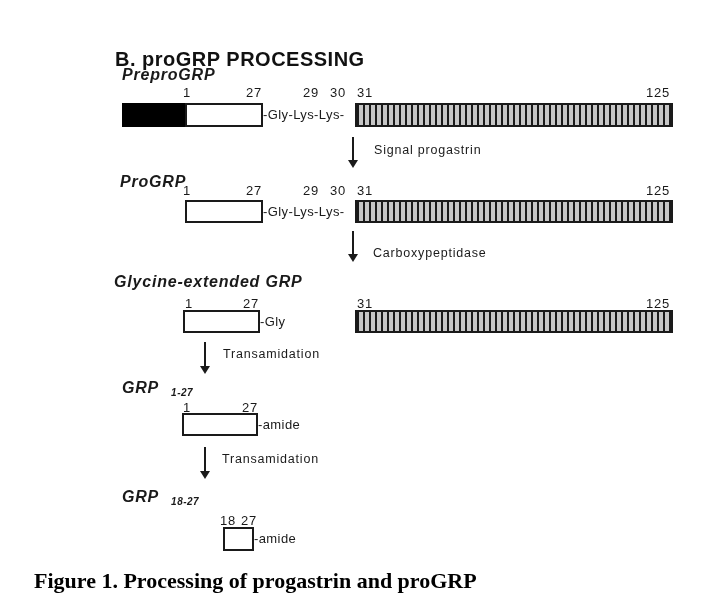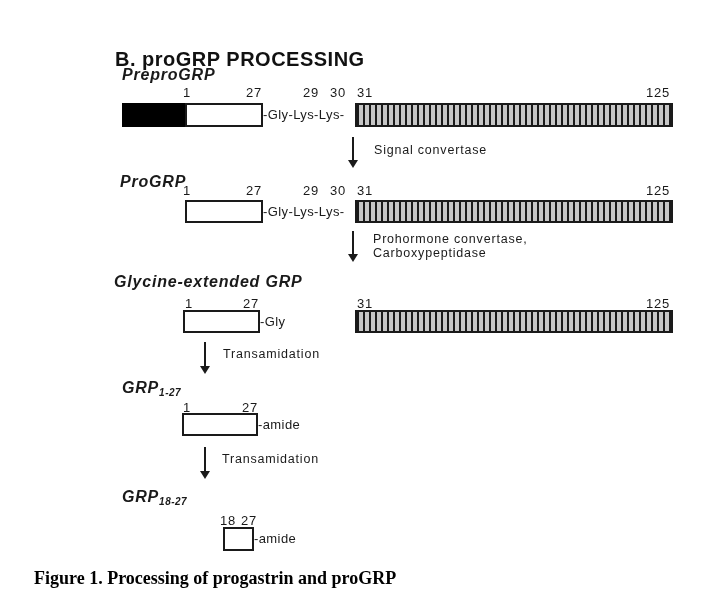--- a/index.html
+++ b/index.html
@@ -25,20 +25,21 @@
     font-size: 16px;
     letter-spacing: 0.8px;
     color: #1a1a1a;
     white-space: nowrap;
     text-align: center;
   }
   .row-label .sub {
     font-size: 10px;
     vertical-align: -3px;
     letter-spacing: 0.5px;
+    margin-left: 12px;
   }
   .num {
     font-size: 13px;
     letter-spacing: 0.8px;
     color: #1a1a1a;
     white-space: nowrap;
   }
   .linker {
     font-size: 13px;
     letter-spacing: 0.4px;
@@ -71,21 +72,21 @@
     left: -4px;
     bottom: -8px;
     width: 0; height: 0;
     border-left: 5px solid transparent;
     border-right: 5px solid transparent;
     border-top: 8px solid #1a1a1a;
   }
   .caption {
     font-family: "Liberation Serif", serif;
     font-weight: bold;
-    font-size: 18px;
+    font-size: 22px;
     color: #000;
     white-space: nowrap;
   }
 </style>
 </head>
 <body>
 
 <div class="panel">
 
   <div class="abs title" style="left:115px; top:20px;margin-top:28px;">B. proGRP PROCESSING</div>
@@ -98,37 +99,36 @@
   <div class="abs num" style="left:330px; top:85px;">30</div>
   <div class="abs num" style="left:357px; top:85px;">31</div>
   <div class="abs num" style="left:646px; top:85px;">125</div>
 
   <div class="abs box box-black" style="left:122px; top:103px; width:65px; height:24px;"></div>
   <div class="abs box box-white" style="left:185px; top:103px; width:78px; height:24px;"></div>
   <div class="abs linker" style="left:263px; top:103px; line-height:24px;">-Gly-Lys-Lys-</div>
   <div class="abs box box-hatch" style="left:355px; top:103px; width:318px; height:24px;"></div>
 
   <div class="abs arrow" style="left:352px; top:137px; height:23px;"></div>
-  <div class="abs step-label" style="left:374px; top:143px;">Signal convertase</div>
+  <div class="abs step-label" style="left:374px; top:143px;">Signal progastrin</div>
 
   <div class="abs row-label" style="left:120px; top:165px;margin-top:8px;">ProGRP</div>
 
   <div class="abs num" style="left:183px; top:183px;">1</div>
   <div class="abs num" style="left:246px; top:183px;">27</div>
   <div class="abs num" style="left:303px; top:183px;">29</div>
   <div class="abs num" style="left:330px; top:183px;">30</div>
   <div class="abs num" style="left:357px; top:183px;">31</div>
   <div class="abs num" style="left:646px; top:183px;">125</div>
 
   <div class="abs box box-white" style="left:185px; top:200px; width:78px; height:23px;"></div>
   <div class="abs linker" style="left:263px; top:200px; line-height:23px;">-Gly-Lys-Lys-</div>
   <div class="abs box box-hatch" style="left:355px; top:200px; width:318px; height:23px;"></div>
 
   <div class="abs arrow" style="left:352px; top:231px; height:23px;"></div>
-  <div class="abs step-label" style="left:373px; top:232px;">Prohormone convertase,</div>
   <div class="abs step-label" style="left:373px; top:246px;">Carboxypeptidase</div>
 
   <div class="abs row-label" style="left:114px; top:273px;">Glycine-extended GRP</div>
 
   <div class="abs num" style="left:185px; top:296px;">1</div>
   <div class="abs num" style="left:243px; top:296px;">27</div>
   <div class="abs num" style="left:357px; top:296px;">31</div>
   <div class="abs num" style="left:646px; top:296px;">125</div>
 
   <div class="abs box box-white" style="left:183px; top:310px; width:77px; height:23px;"></div>

